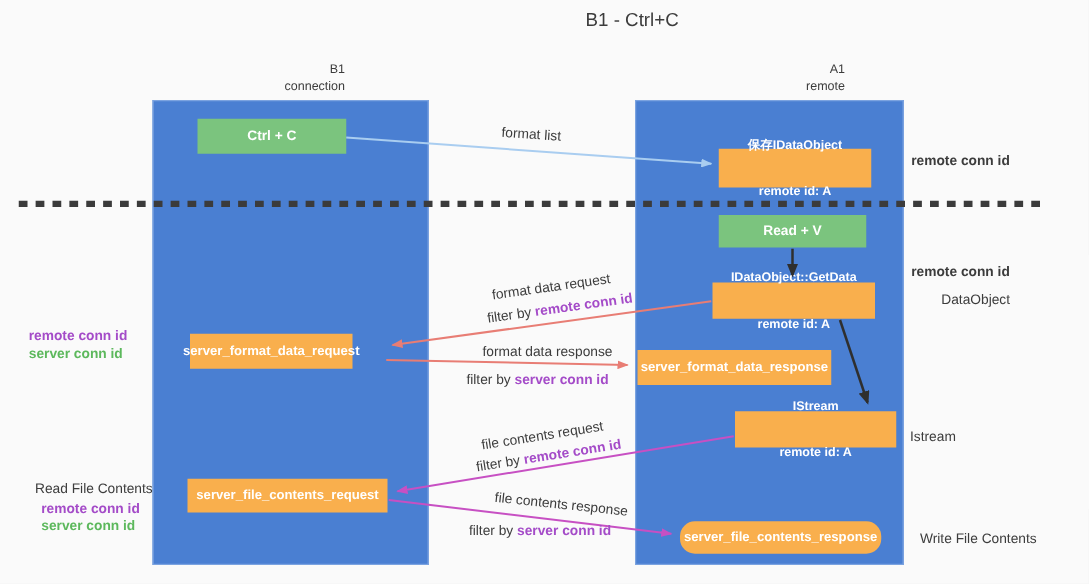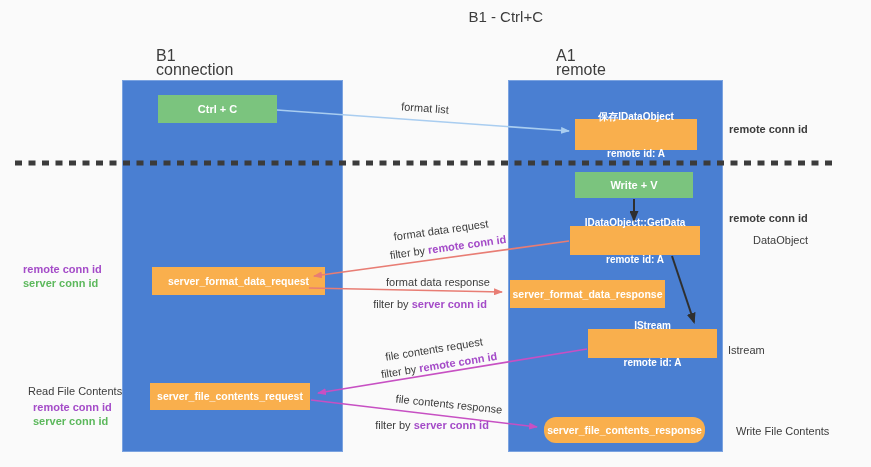--- a/index.html
+++ b/index.html
@@ -5,21 +5,21 @@
   :root{
     --background:#fafafa; --column-blue:#4a7fd2; --box-orange:#f9af4d; --box-green:#7bc47e;
     --arrow-black:#2f2f2f; --arrow-salmon:#e87d74; --arrow-magenta:#c750c3; --arrow-lightblue:#a9cdf0;
     --text-purple:#a44bc8; --text-green:#5cb85c; --text-dark:#3c3c3c;
   }
   html,body{margin:0;padding:0;}
   body{font-family:"Liberation Sans",sans-serif;background:#e8e8e8;}
   .canvas{position:relative;width:871px;height:467px;background:var(--background);overflow:hidden;}
   .abs{position:absolute;}
   .title{left:323px;top:6px;width:220px;text-align:right;font-size:15px;line-height:21px;color:var(--text-dark);}
-  .col-header{width:120px;text-align:left;font-size:16px;line-height:14px;color:var(--text-dark);}
+  .col-header{width:120px;text-align:right;font-size:10px;line-height:14px;color:var(--text-dark);}
   .column{background:var(--column-blue);border:1px solid #7ba3e0;box-sizing:border-box;}
   .node{display:flex;flex-direction:column;align-items:center;justify-content:center;
         color:#fff;text-align:center;box-sizing:border-box;white-space:nowrap;font-weight:bold;}
   .node.green{background:var(--box-green);font-size:11px;}
   .node.orange{background:var(--box-orange);font-size:10.5px;gap:24px;}
   .node .l2{font-size:10px;line-height:13px;}
   .node .l1{line-height:13px;}
   .mid-label{font-size:11px;color:var(--text-dark);white-space:nowrap;}
   .centered{transform:translate(-50%,-50%);}
   .bold-purple{color:var(--text-purple);font-weight:bold;}
@@ -60,29 +60,29 @@
   <div class="abs node green" style="left:158px;top:95px;width:119px;height:28px;">
     <div class="l1">Ctrl + C</div>
   </div>
 
   <div class="abs node orange" style="left:575px;top:119px;width:122px;height:31px;">
     <div class="l2">保存IDataObject</div>
     <div class="l2">remote id: A</div>
   </div>
 
   <div class="abs node green" style="left:575px;top:172px;width:118px;height:26px;">
-    <div class="l1">Write + V</div>
+    <div class="l1">Read + V</div>
   </div>
 
   <div class="abs node orange" style="left:570px;top:226px;width:130px;height:29px;">
     <div class="l2">IDataObject::GetData</div>
     <div class="l2">remote id: A</div>
   </div>
 
-  <div class="abs node orange" style="left:152px;top:267px;width:173px;height:28px;">
+  <div class="abs node orange" style="left:152px;top:267px;width:130px;height:28px;">
     <div class="l1">server_format_data_request</div>
   </div>
 
   <div class="abs node orange" style="left:510px;top:280px;width:155px;height:28px;">
     <div class="l1">server_format_data_response</div>
   </div>
 
   <div class="abs node orange" style="left:588px;top:329px;width:129px;height:29px;">
     <div class="l2">IStream</div>
     <div class="l2">remote id: A</div>

